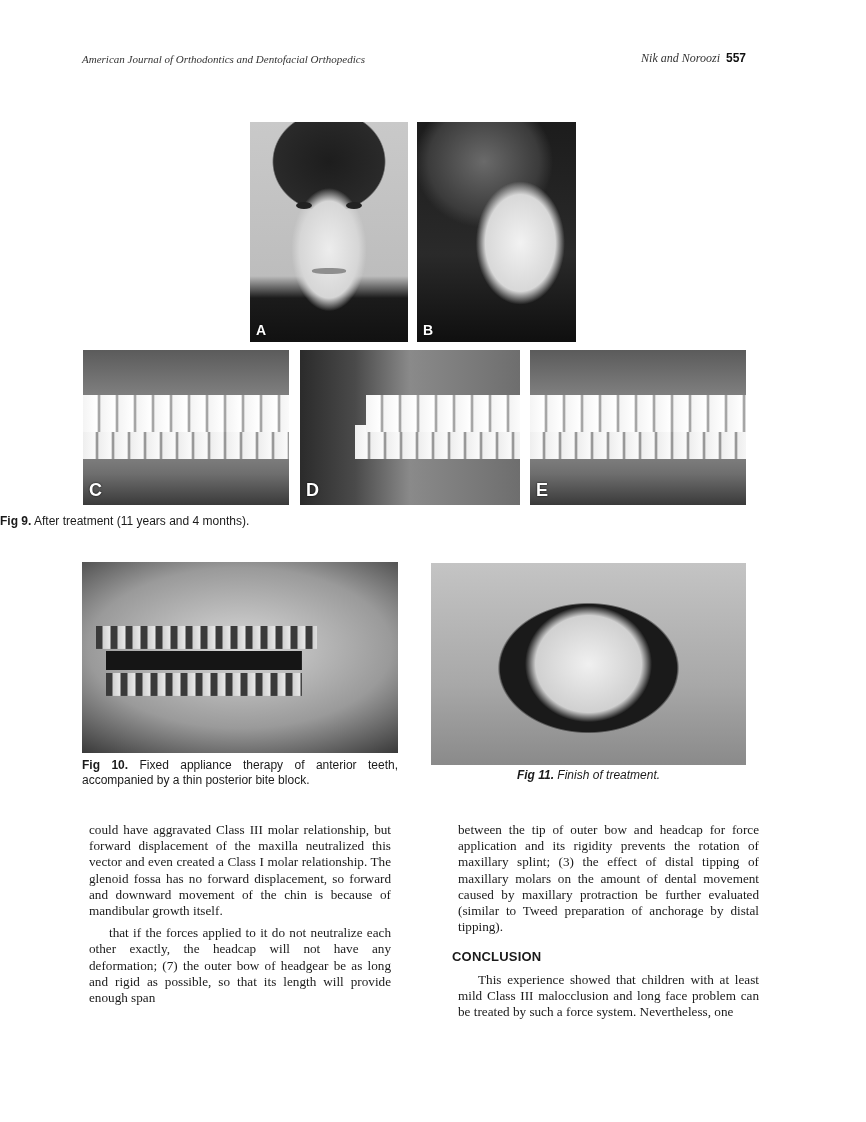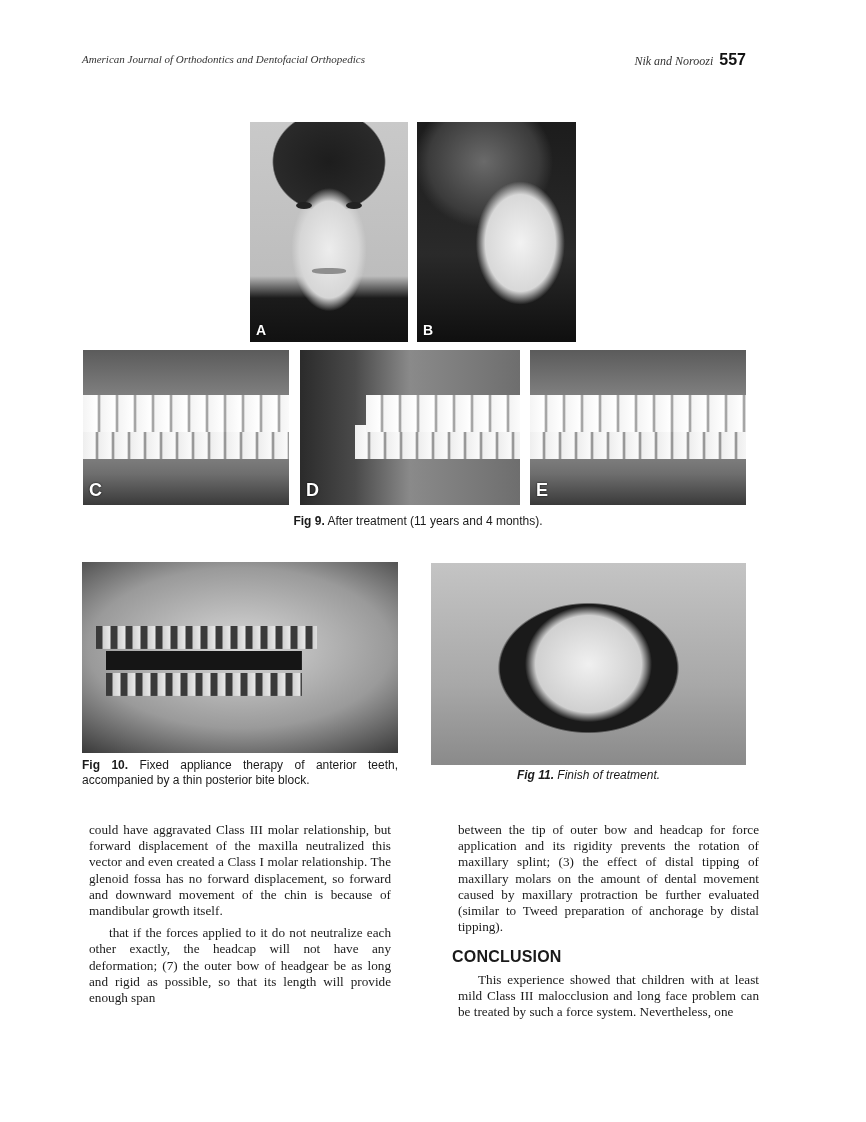--- a/index.html
+++ b/index.html
@@ -1,21 +1,21 @@
 <!DOCTYPE html>
 <html><head>
 <meta charset="utf-8">
 <style>
   html, body { margin: 0; padding: 0; background: #ffffff; }
   body { width: 866px; height: 1122px; position: relative; overflow: hidden; color: #1a1a1a; }
   .abs { position: absolute; }
 
   .hdr-journal { left: 82px; top: 51px; font-family: "Liberation Serif", serif; font-style: italic; font-size: 11px; line-height: 16px; color: #333; }
   .hdr-right { right: 120px; top: 51px; font-family: "Liberation Serif", serif; font-style: italic; font-size: 12px; color: #333; white-space: nowrap; }
-  .hdr-right .pg { font-family: "Liberation Sans", sans-serif; font-style: normal; font-weight: bold; font-size: 16px; margin-left: 6px; color: #111; }
+  .hdr-right .pg { font-family: "Liberation Sans", sans-serif; font-style: normal; font-weight: bold; font-size: 12px; margin-left: 6px; color: #111; }
 
   .photo { position: absolute; overflow: hidden; }
   .photo .lbl { position: absolute; left: 6px; bottom: 4px; font-family: "Liberation Sans", sans-serif; font-weight: bold; color: #fff; font-size: 14px; text-shadow: 0 0 2px #000; }
   .photo .lbl.big { font-size: 18px; }
 
   
   .ph-a { background: radial-gradient(ellipse 34% 40% at 50% 58%, #ededed 0%, #d6d6d6 55%, transparent 70%),
                       radial-gradient(ellipse 50% 32% at 50% 18%, #1d1d1d 0%, #2a2a2a 70%, transparent 72%),
                       linear-gradient(to bottom, #c9c9c9 0%, #bdbdbd 70%, #1b1b1b 80%, #111 100%); }
   .ph-a .eye { position: absolute; width: 16px; height: 7px; background: #222; border-radius: 50%; top: 80px; }
@@ -39,30 +39,30 @@
       linear-gradient(#151515,#151515) 20% 52%/62% 10% no-repeat,
       repeating-linear-gradient(90deg, #3a3a3a 0px, #3a3a3a 6px, #d0d0d0 7px, #e8e8e8 14px, #3a3a3a 15px) 20% 66%/62% 12% no-repeat,
       radial-gradient(ellipse 80% 70% at 50% 45%, #d8d8d8 0%, #9a9a9a 60%, #3a3a3a 100%); }
   .finish { background:
       radial-gradient(ellipse 28% 40% at 50% 50%, #f0f0f0 0%, #d0d0d0 60%, transparent 72%),
       radial-gradient(ellipse 40% 45% at 50% 52%, #1a1a1a 0%, #1a1a1a 70%, transparent 72%),
       linear-gradient(to bottom, #c4c4c4 0%, #a8a8a8 60%, #8a8a8a 100%); }
 
   .caption { font-family: "Liberation Sans", sans-serif; font-size: 12px; line-height: 15px; color: #1a1a1a; }
   .caption b { font-weight: bold; }
-  .cap9 { left: 0; width: 792px; top: 514px; text-align: center; padding-left: 22px; }
+  .cap9 { left: 0; width: 792px; top: 514px; text-align: left; }
   .cap10 { left: 82px; width: 316px; top: 758px; text-align: justify; }
   .cap11 { left: 431px; width: 315px; top: 768px; text-align: center; font-style: italic; }
 
   .col { font-family: "Liberation Serif", serif; font-size: 13.2px; line-height: 16.2px; color: #1a1a1a; text-align: justify; }
   .col p { margin: 6px; }
   .col .indent { text-indent: 20px; }
   .col-left { left: 83px; top: 816px; width: 314px; }
   .col-right { left: 452px; top: 816px; width: 313px; }
-  .sec-head { font-family: "Liberation Sans", sans-serif; font-weight: bold; font-size: 16px; margin: 14px 0 6px 0; letter-spacing: 0.2px; }
+  .sec-head { font-family: "Liberation Sans", sans-serif; font-weight: bold; font-size: 13px; margin: 14px 0 6px 0; letter-spacing: 0.2px; }
 </style>
 </head>
 <body>
 
 <div class="abs hdr-journal">
   <div>American Journal of Orthodontics and Dentofacial Orthopedics</div>
 </div>
 <div class="abs hdr-right">
   <span>Nik and Noroozi</span><span class="pg">557</span>
 </div>

